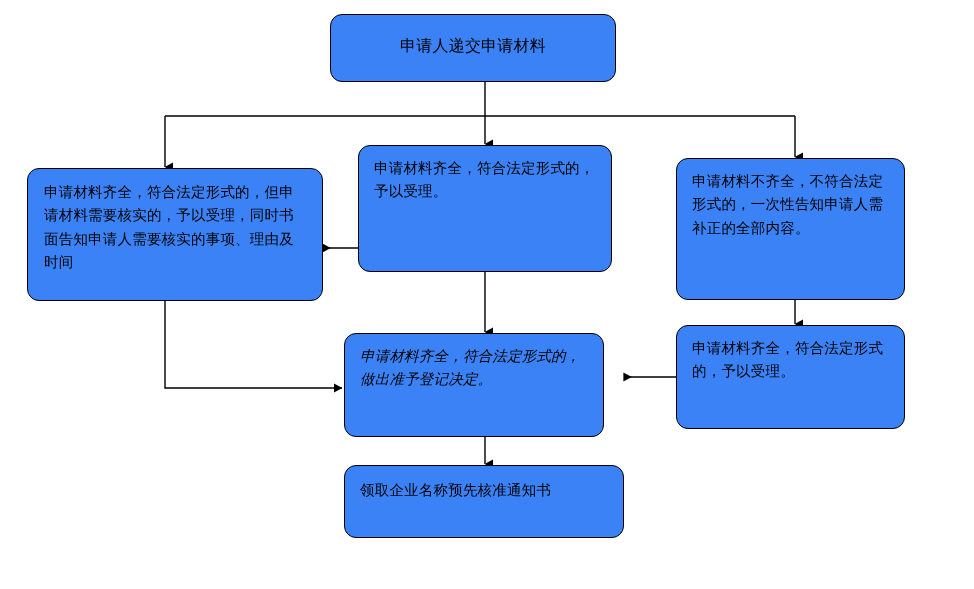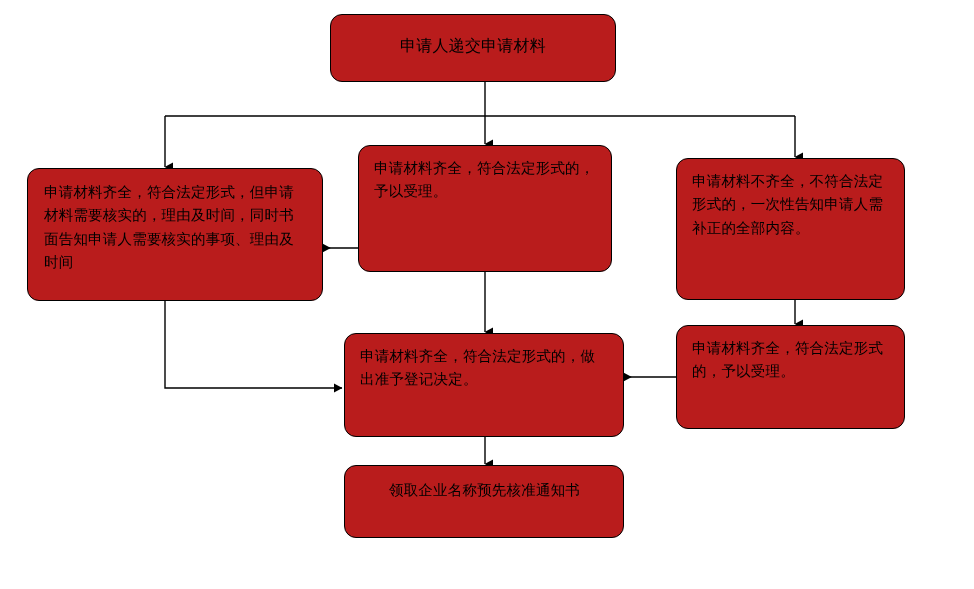--- a/index.html
+++ b/index.html
@@ -21,21 +21,21 @@
     top: 0;
     width: 974px;
     height: 589px;
     pointer-events: none;
   }
   .node {
     position: absolute;
     box-sizing: border-box;
     border: 1px solid #000000;
     border-radius: 12px;
-    background: #b91c1c;
+    background: #3b82f6;
     display: flex;
     align-items: flex-start;
     justify-content: flex-start;
   }
   .node .txt {
     display: block;
     width: 100%;
     font-size: 14.5px;
     line-height: 1.62;
     color: #000000;
@@ -92,36 +92,36 @@
 
       <path d="M485,437 L485,464" marker-end="url(#arrowDown)"></path>
     </g>
   </svg>
 
   <div class="node center-mid" style="left:330px; top:14px; width:286px; height:68px;">
     <span class="txt pad-a" style="padding-top:18px; text-align:center; font-size:16px;">申请人递交申请材料</span>
   </div>
 
   <div class="node" style="left:27px; top:168px; width:296px; height:133px;">
-    <span class="txt pad-b">申请材料齐全，符合法定形式，但申请材料需要核实的，理由及时间，同时书面告知申请人需要核实的事项、理由及时间</span>
+    <span class="txt pad-b">申请材料齐全，符合法定形式的，但申请材料需要核实的，予以受理，同时书面告知申请人需要核实的事项、理由及时间</span>
   </div>
 
   <div class="node" style="left:358px; top:145px; width:254px; height:127px;">
     <span class="txt pad-c">申请材料齐全，符合法定形式的，予以受理。</span>
   </div>
 
   <div class="node" style="left:676px; top:158px; width:229px; height:142px;">
     <span class="txt pad-c">申请材料不齐全，不符合法定形式的，一次性告知申请人需补正的全部内容。</span>
   </div>
 
-  <div class="node" style="left:344px; top:333px; width:280px; height:104px;">
+  <div class="node" style="left:344px; top:333px; width:260px; height:104px;font-style:italic;">
     <span class="txt pad-c">申请材料齐全，符合法定形式的，做出准予登记决定。</span>
   </div>
 
   <div class="node" style="left:676px; top:325px; width:229px; height:104px;">
     <span class="txt pad-c">申请材料齐全，符合法定形式的，予以受理。</span>
   </div>
 
   <div class="node" style="left:344px; top:465px; width:280px; height:73px;">
-    <span class="txt pad-c" style="padding-top:13px; text-align:center;">领取企业名称预先核准通知书</span>
+    <span class="txt pad-c" style="padding-top:13px; text-align:left;">领取企业名称预先核准通知书</span>
   </div>
 
 </div>
 
 </body></html>

